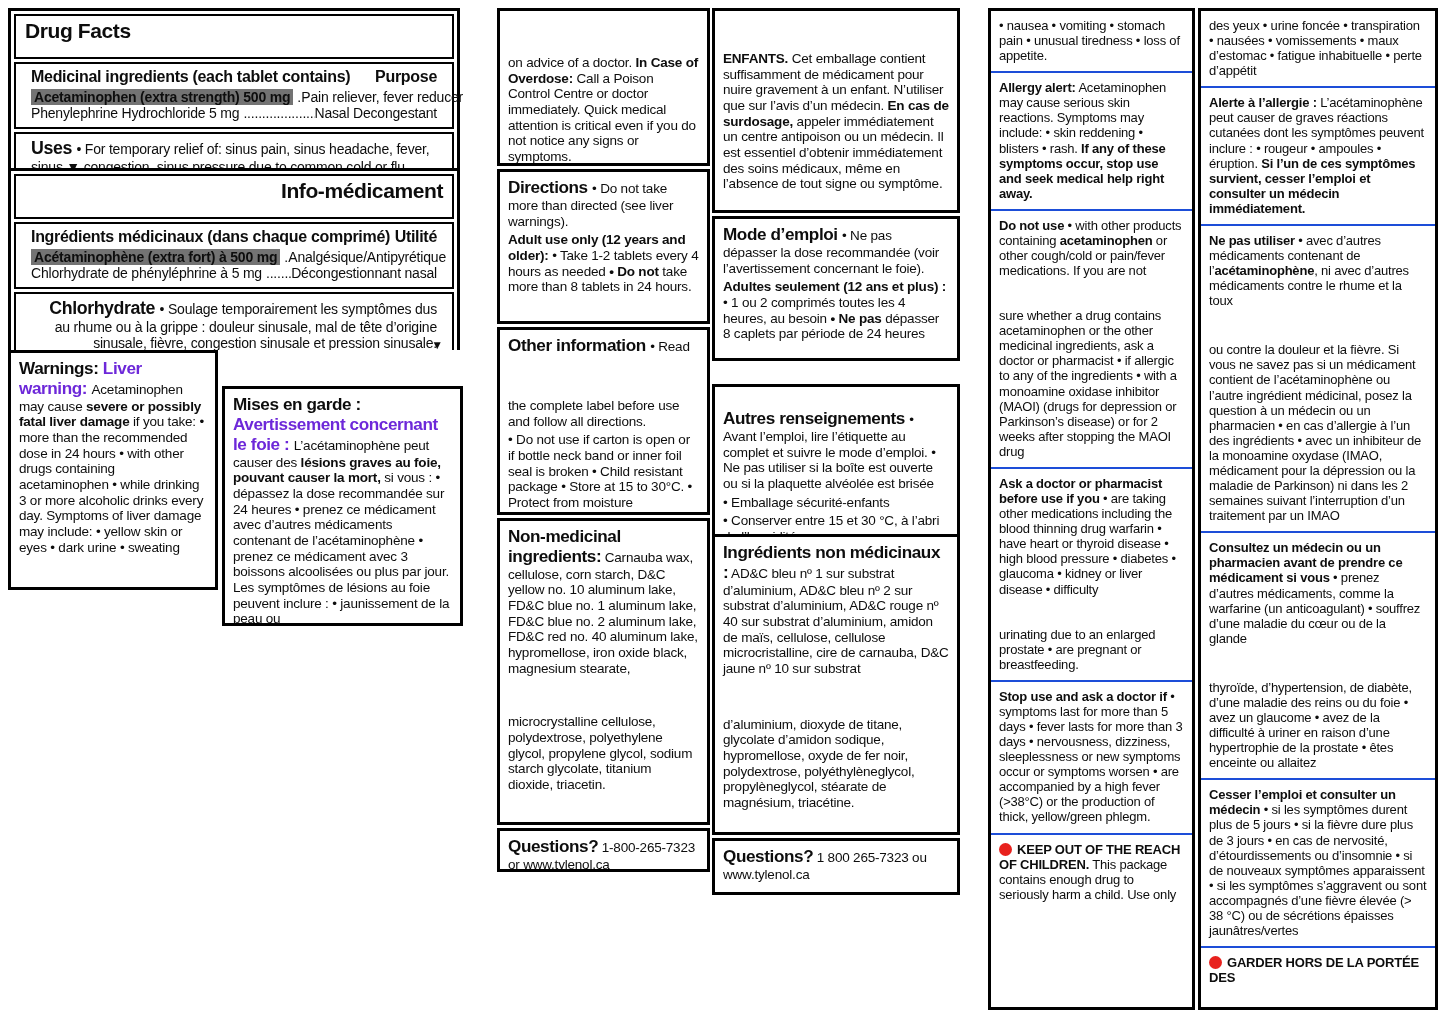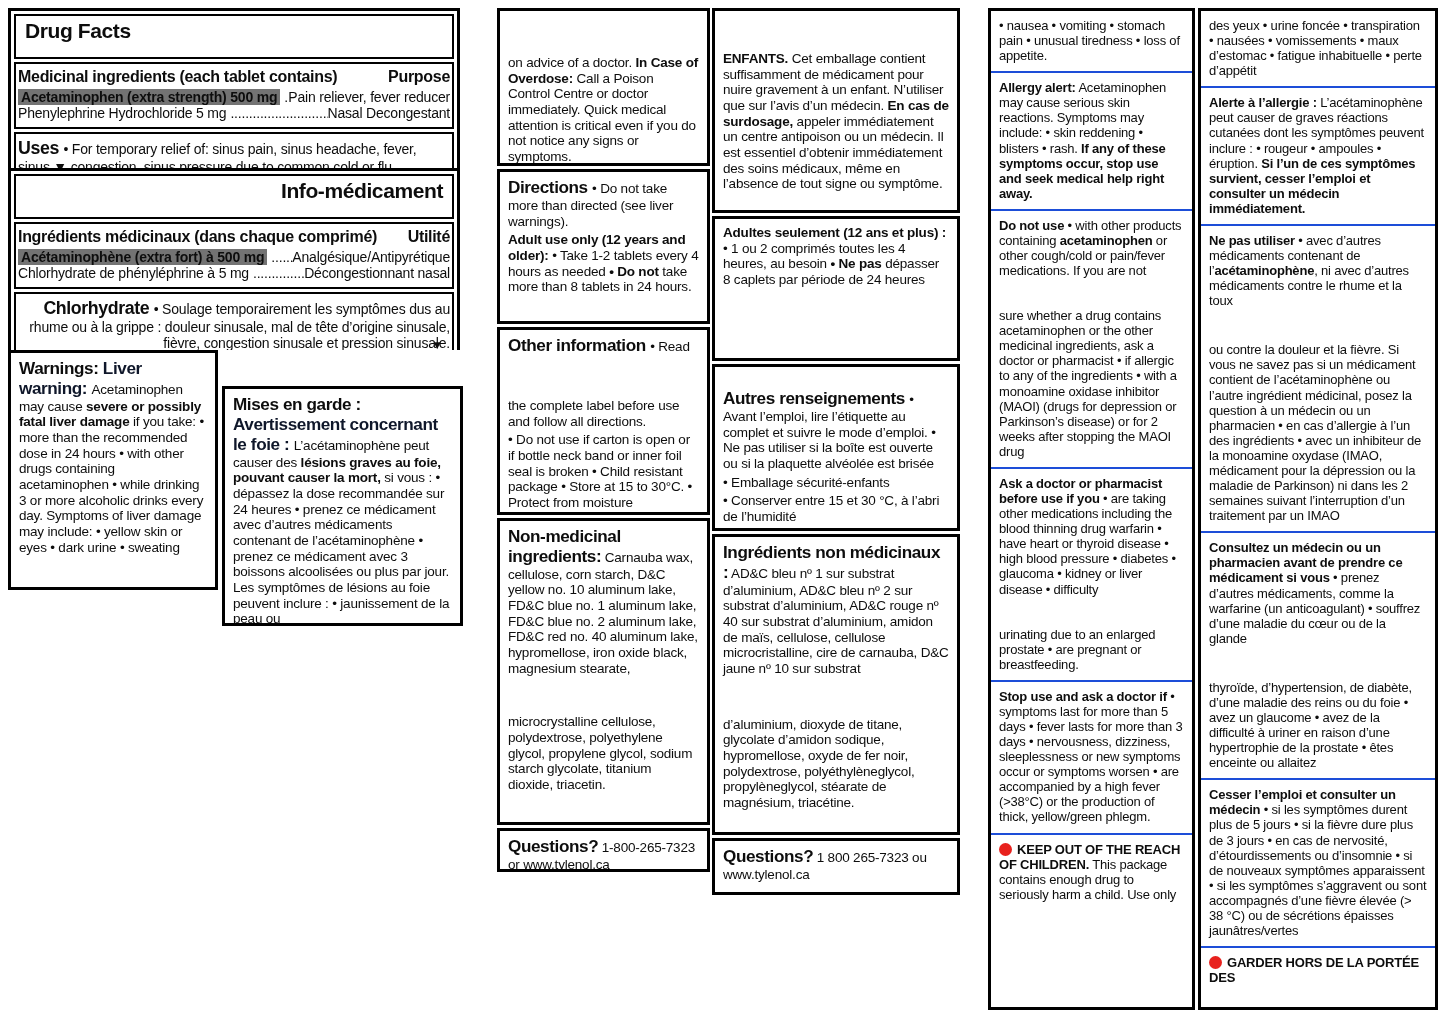--- a/index.html
+++ b/index.html
@@ -3,41 +3,41 @@
 <meta charset="utf-8">
 <style>
   *{box-sizing:border-box;margin:0;padding:0;}
   html,body{background:#fff;}
   body{width:1445px;height:1031px;position:relative;overflow:hidden;
        font-family:"Liberation Sans","DejaVu Sans",sans-serif;color:#0d0d0d;
        font-size:14px;line-height:1.16;letter-spacing:-0.2px;}
   .abs{position:absolute;background:#fff;}
   
   .gbox{border:3px solid #000;padding:3px;}
-  .gbox .sec{border:2px solid #000;padding:4px 2px 6px;}
+  .gbox .sec{border:2px solid #000;padding:4px 15px 6px;}
   .gbox .sec+.sec{margin-top:3px;}
   .sec.title{font-weight:bold;font-size:21px;padding:3px 9px 14px;letter-spacing:-0.4px;}
   .hdrrow{display:flex;justify-content:space-between;font-size:16px;font-weight:bold;margin-bottom:2px;letter-spacing:-0.3px;}
   .ingrow{display:flex;align-items:baseline;white-space:nowrap;font-size:14px;}
   .iname{flex:0 0 auto;}
   .hl{background:#737373;font-weight:bold;padding:0 3px;}
   .dots{flex:1 1 auto;overflow:hidden;padding:0 4px;}
   .ipurp{flex:0 0 auto;}
   
   .wbox{border:3px solid #000;padding:6px 8px;overflow:hidden;font-size:13.5px;}
   
   .cbox{border:3px solid #000;padding:6px 8px;overflow:hidden;font-size:13.5px;}
   
   .tall{border:3px solid #000;overflow:hidden;font-size:13px;}
   .tsec{padding:7px 8px 8px;}
   .tsec+.tsec{border-top:2px solid #1d4ed8;}
   
   .rp+.rp{margin-top:3px;}
   .seg-b{font-weight:bold;}
-  .seg-r{color:#0f172a;}
+  .seg-r{color:#6d28d9;}
   .seg-h{font-weight:bold;font-size:1.27em;letter-spacing:-0.4px;}
   .red-dot{display:inline-block;width:13px;height:13px;border-radius:50%;background:#e8211d;margin-right:5px;vertical-align:-2px;}
   .rel{position:relative;}
   .arr{position:absolute;right:9px;bottom:5px;font-size:12px;}
 </style>
 </head>
 <body>
 
 <div class="abs gbox" style="left:8px;top:8px;width:452px;">
   <div class="sec title">Drug Facts</div>
@@ -118,23 +118,24 @@
   </div>
 <div class="abs cbox" style="left:497px;top:828px;width:213px;height:44px;">
     <div class="rp"><span class="seg-h">Questions?</span><span> 1-800-265-7323 or www.tylenol.ca</span></div>
   </div>
 
 <div class="abs cbox" style="left:712px;top:8px;width:248px;height:205px;">
     <div style="height: 34px;"></div>
     <div class="rp"><span class="seg-b">ENFANTS.</span><span> Cet emballage contient suffisamment de médicament pour nuire gravement à un enfant. N’utiliser que sur l’avis d’un médecin. </span><span class="seg-b">En cas de surdosage,</span><span> appeler immédiatement un centre antipoison ou un médecin. Il est essentiel d’obtenir immédiatement des soins médicaux, même en l’absence de tout signe ou symptôme.</span></div>
   </div>
 <div class="abs cbox" style="left:712px;top:216px;width:248px;height:145px;">
+    <div class="rp"><span class="seg-h">Mode d’emploi </span><span> • Ne pas dépasser la dose recommandée (voir l’avertissement concernant le foie).</span></div>
     <div class="rp"><span class="seg-b">Adultes seulement (12 ans et plus) :</span><span> • 1 ou 2 comprimés toutes les 4 heures, au besoin  </span><span class="seg-b">• Ne pas</span><span> dépasser 8 caplets par période de 24 heures</span></div>
   </div>
-<div class="abs cbox" style="left:712px;top:364px;width:248px;height:167px;">
+<div class="abs cbox" style="left:712px;top:384px;width:248px;height:167px;">
     <div style="height: 16px;"></div>
     <div class="rp"><span class="seg-h">Autres renseignements </span><span> • Avant l’emploi, lire l’étiquette au complet et suivre le mode d’emploi.  • Ne pas utiliser si la boîte est ouverte ou si la plaquette alvéolée est brisée</span></div>
     <div class="rp"><span>• Emballage sécurité-enfants</span></div>
     <div class="rp"><span>• Conserver entre 15 et 30 °C, à l’abri de l’humidité</span></div>
   </div>
 <div class="abs cbox" style="left:712px;top:534px;width:248px;height:301px;">
     <div class="rp"><span class="seg-h">Ingrédients non médicinaux :</span><span> AD&amp;C bleu nº 1 sur substrat d’aluminium, AD&amp;C bleu nº 2 sur substrat d’aluminium, AD&amp;C rouge nº 40 sur substrat d’aluminium, amidon de maïs, cellulose, cellulose microcristalline, cire de carnauba, D&amp;C jaune nº 10 sur substrat</span></div>
     <div style="height: 40px;"></div>
     <div class="rp"><span>d’aluminium, dioxyde de titane, glycolate d’amidon sodique, hypromellose, oxyde de fer noir, polydextrose, polyéthylèneglycol, propylèneglycol, stéarate de magnésium, triacétine.</span></div>
   </div>

